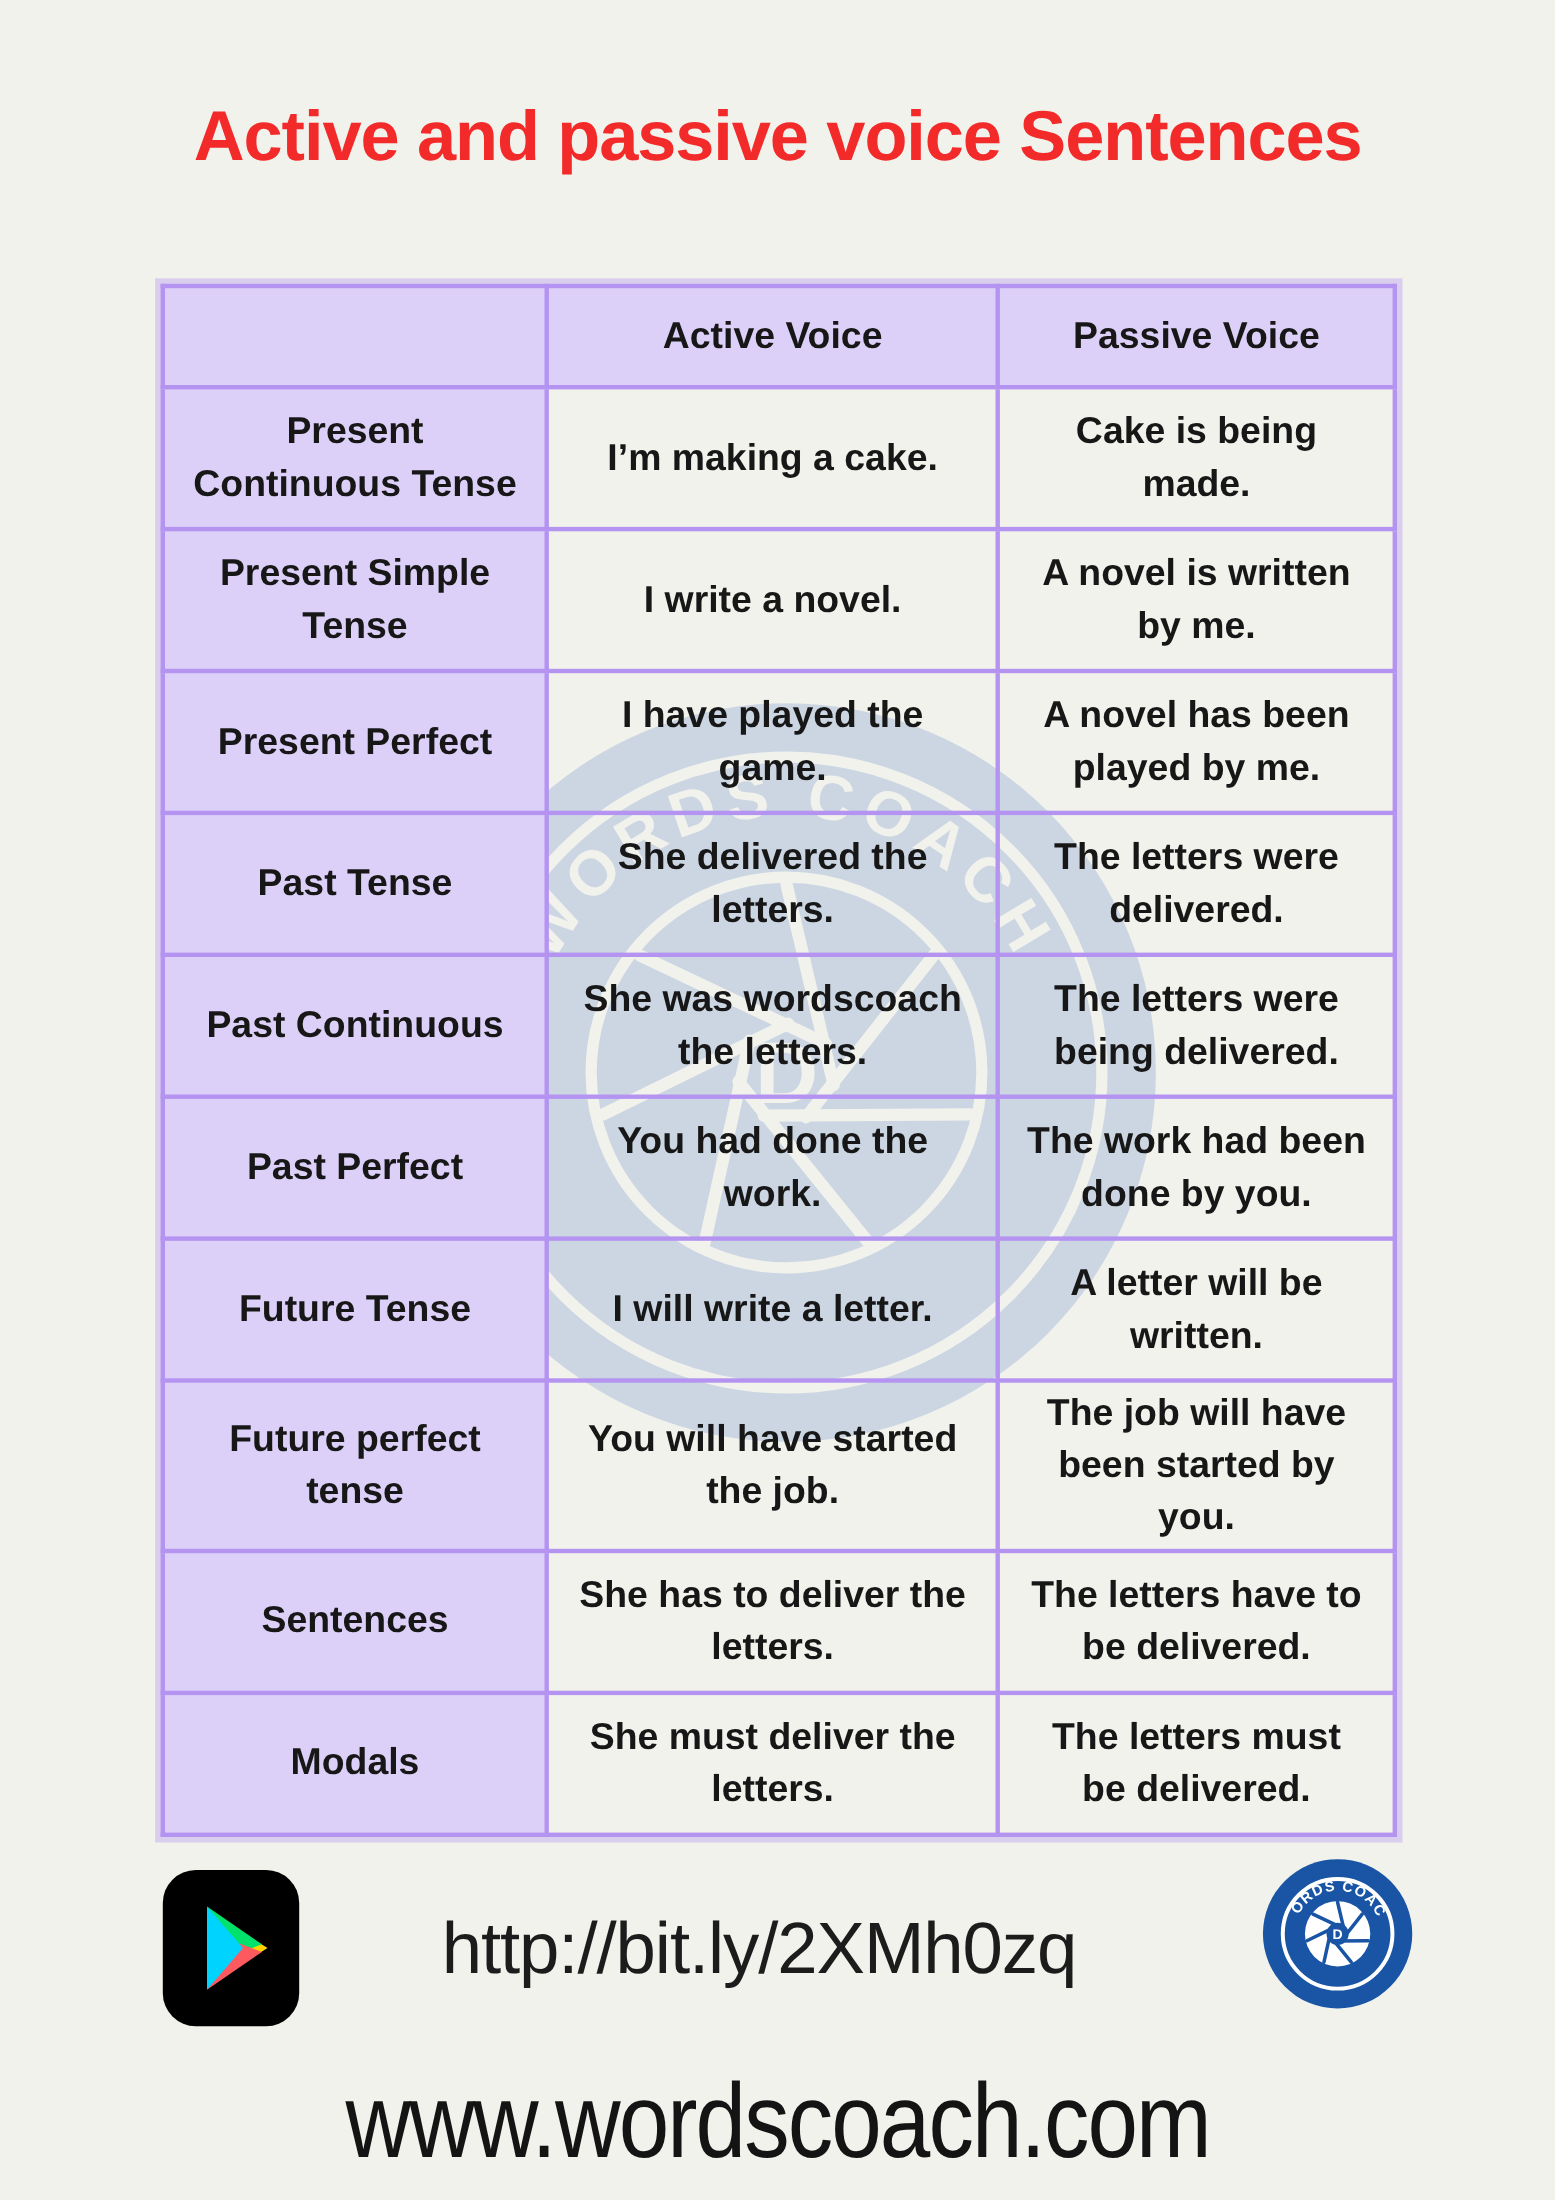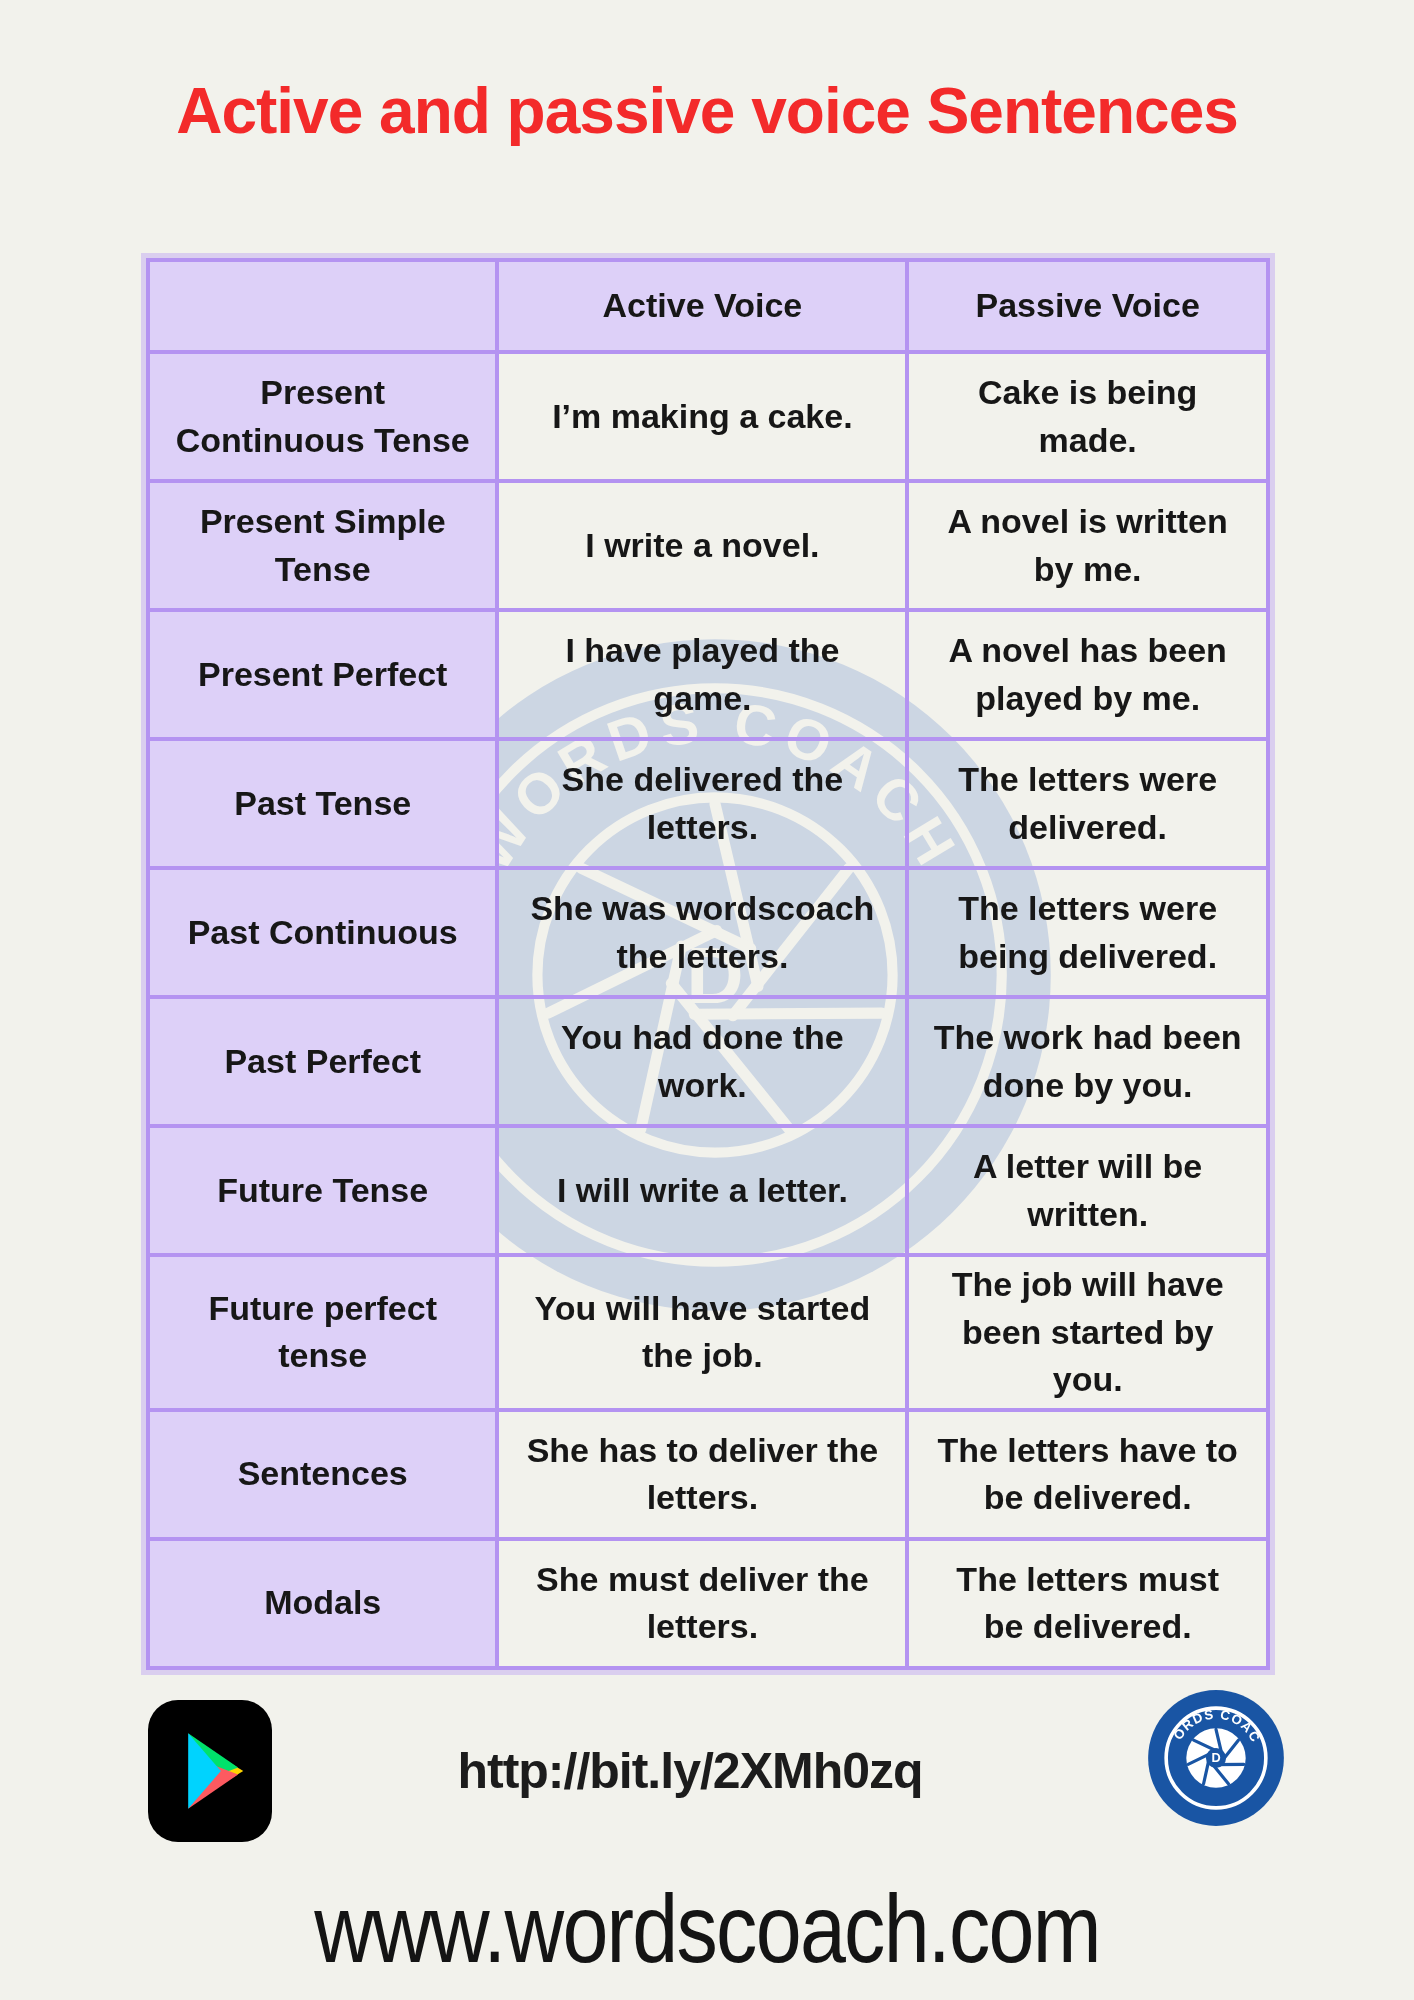--- a/index.html
+++ b/index.html
@@ -12,21 +12,21 @@
     --watermark-blue:#ccd6e3;
   }
   html,body{margin:0;padding:0;}
   body{
     width:1414px;height:2000px;position:relative;overflow:hidden;
     background:var(--bg);
     font-family:"Liberation Sans","DejaVu Sans",sans-serif;
     color:var(--text-dark);
   }
   .title{
-    position:absolute;top:74px;left:0;width:100%;
+    position:absolute;top:86px;left:0;width:100%;
     text-align:center;font-size:64px;font-weight:bold;letter-spacing:-1px;
     color:var(--title-color);
   }
   .watermark{position:absolute;left:345px;top:605px;width:740px;height:740px;pointer-events:none;}
   .wm-disc{fill:var(--watermark-blue);}
   .wm-line{stroke:var(--bg);fill:none;}
   .wm-text{fill:var(--bg);font-family:"Liberation Sans",sans-serif;font-weight:bold;}
 
   table.voice{
     position:absolute;left:146px;top:258px;width:1124px;
@@ -44,21 +44,21 @@
   tr.header{height:92px;} tr.datarow{height:129px;}
 
   .playbadge{
     position:absolute;left:148px;top:1700px;width:124px;height:142px;
     background:#000;border-radius:30px;
     display:flex;align-items:center;justify-content:center;
   }
   .link{
     position:absolute;left:286px;top:1716px;width:808px;height:110px;
     display:flex;align-items:center;justify-content:center;
-    font-size:50px;font-weight:700;letter-spacing:-1px;color:#1c1c1c;
+    font-size:66px;font-weight:400;letter-spacing:-1px;color:#1c1c1c;
   }
   .logo{position:absolute;left:1146px;top:1688px;width:140px;height:140px;}
   .lg-blue{fill:var(--logo-blue);}
   .lg-white{fill:#ffffff;}
   .lg-line{stroke:var(--logo-blue);fill:none;}
   .lg-ring{stroke:#ffffff;fill:none;}
   .lg-text{fill:#ffffff;font-family:"Liberation Sans",sans-serif;font-weight:bold;}
 
   .footer{
     position:absolute;left:0;top:1874px;width:100%;

